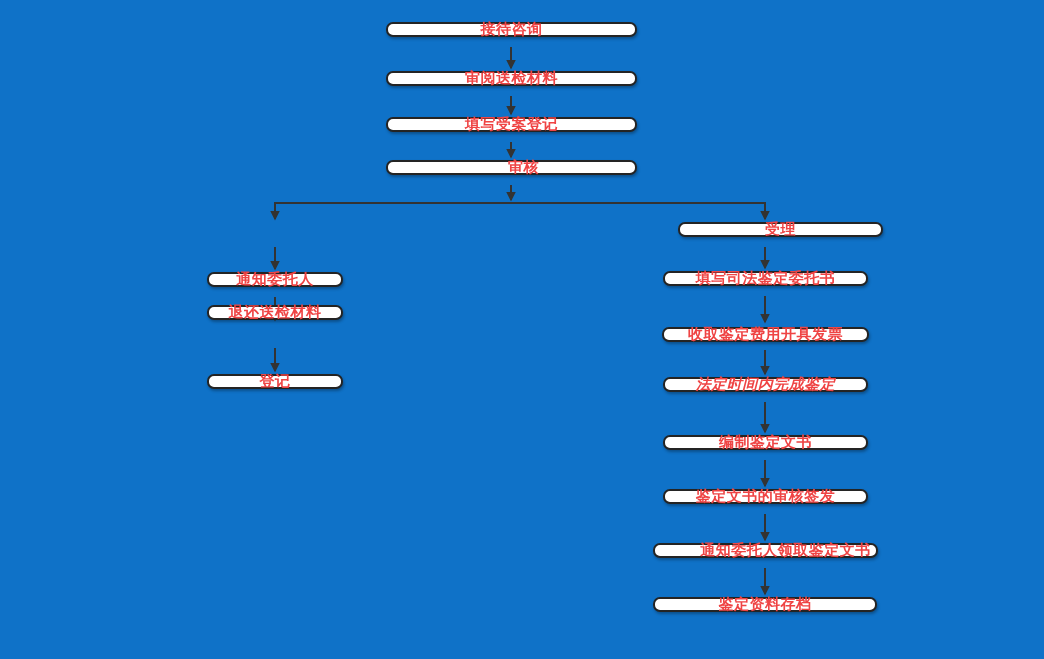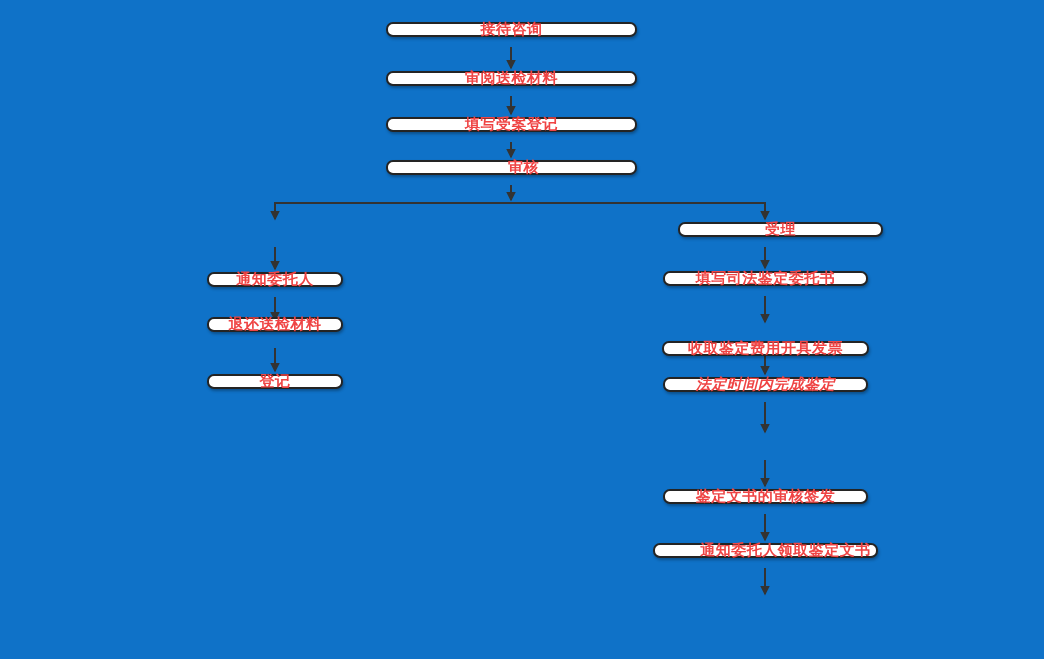--- a/index.html
+++ b/index.html
@@ -73,23 +73,25 @@
     <line x1="765" y1="514" x2="765" y2="540" stroke="#333333" stroke-width="2" marker-end="url(#arrow)"></line>
     <line x1="765" y1="568" x2="765" y2="594" stroke="#333333" stroke-width="2" marker-end="url(#arrow)"></line>
   </svg>
 
   <div class="node" style="left:386px; top:22px;  width:251px;">接待咨询</div>
   <div class="node" style="left:386px; top:117px; width:251px;">填写受案登记</div>
   <div class="node" style="left:386px; top:71px;  width:251px;">审阅送检材料</div>
   <div class="node" style="left:386px; top:160px; width:251px;padding-left:24px;">审核</div>
 
   <div class="node" style="left:207px; top:272px; width:136px;text-align:right;">通知委托人</div>
-  <div class="node" style="left:207px; top:317px; width:136px;font-family:Liberation Mono, monospace;">退还送检材料</div>
+  <div class="node" style="left:207px; top:305px; width:136px;font-family:Liberation Mono, monospace;">退还送检材料</div>
   <div class="node" style="left:207px; top:374px; width:136px;">登记</div>
 
   <div class="node" style="left:637px; top:222px; width:205px;margin-left:41px;">受理</div>
   <div class="node" style="left:663px; top:271px; width:205px;">填写司法鉴定委托书</div>
-  <div class="node" style="left:662px; top:341px; width:207px;text-align:center;">收取鉴定费用开具发票</div>
+  <div class="node" style="left:662px; top:327px; width:207px;text-align:center;">收取鉴定费用开具发票</div>
   <div class="node" style="left:663px; top:377px; width:205px;font-style:italic;">法定时间内完成鉴定</div>
+  <div class="node" style="left:663px; top:435px; width:205px;">编制鉴定文书</div>
   <div class="node" style="left:663px; top:489px; width:205px;">鉴定文书的审核签发</div>
   <div class="node" style="left:653px; top:543px; width:225px;padding-left:40px;">通知委托人领取鉴定文书</div>
+  <div class="node" style="left:653px; top:597px; width:224px;">鉴定资料存档</div>
 
 </div>
 
 </body></html>

